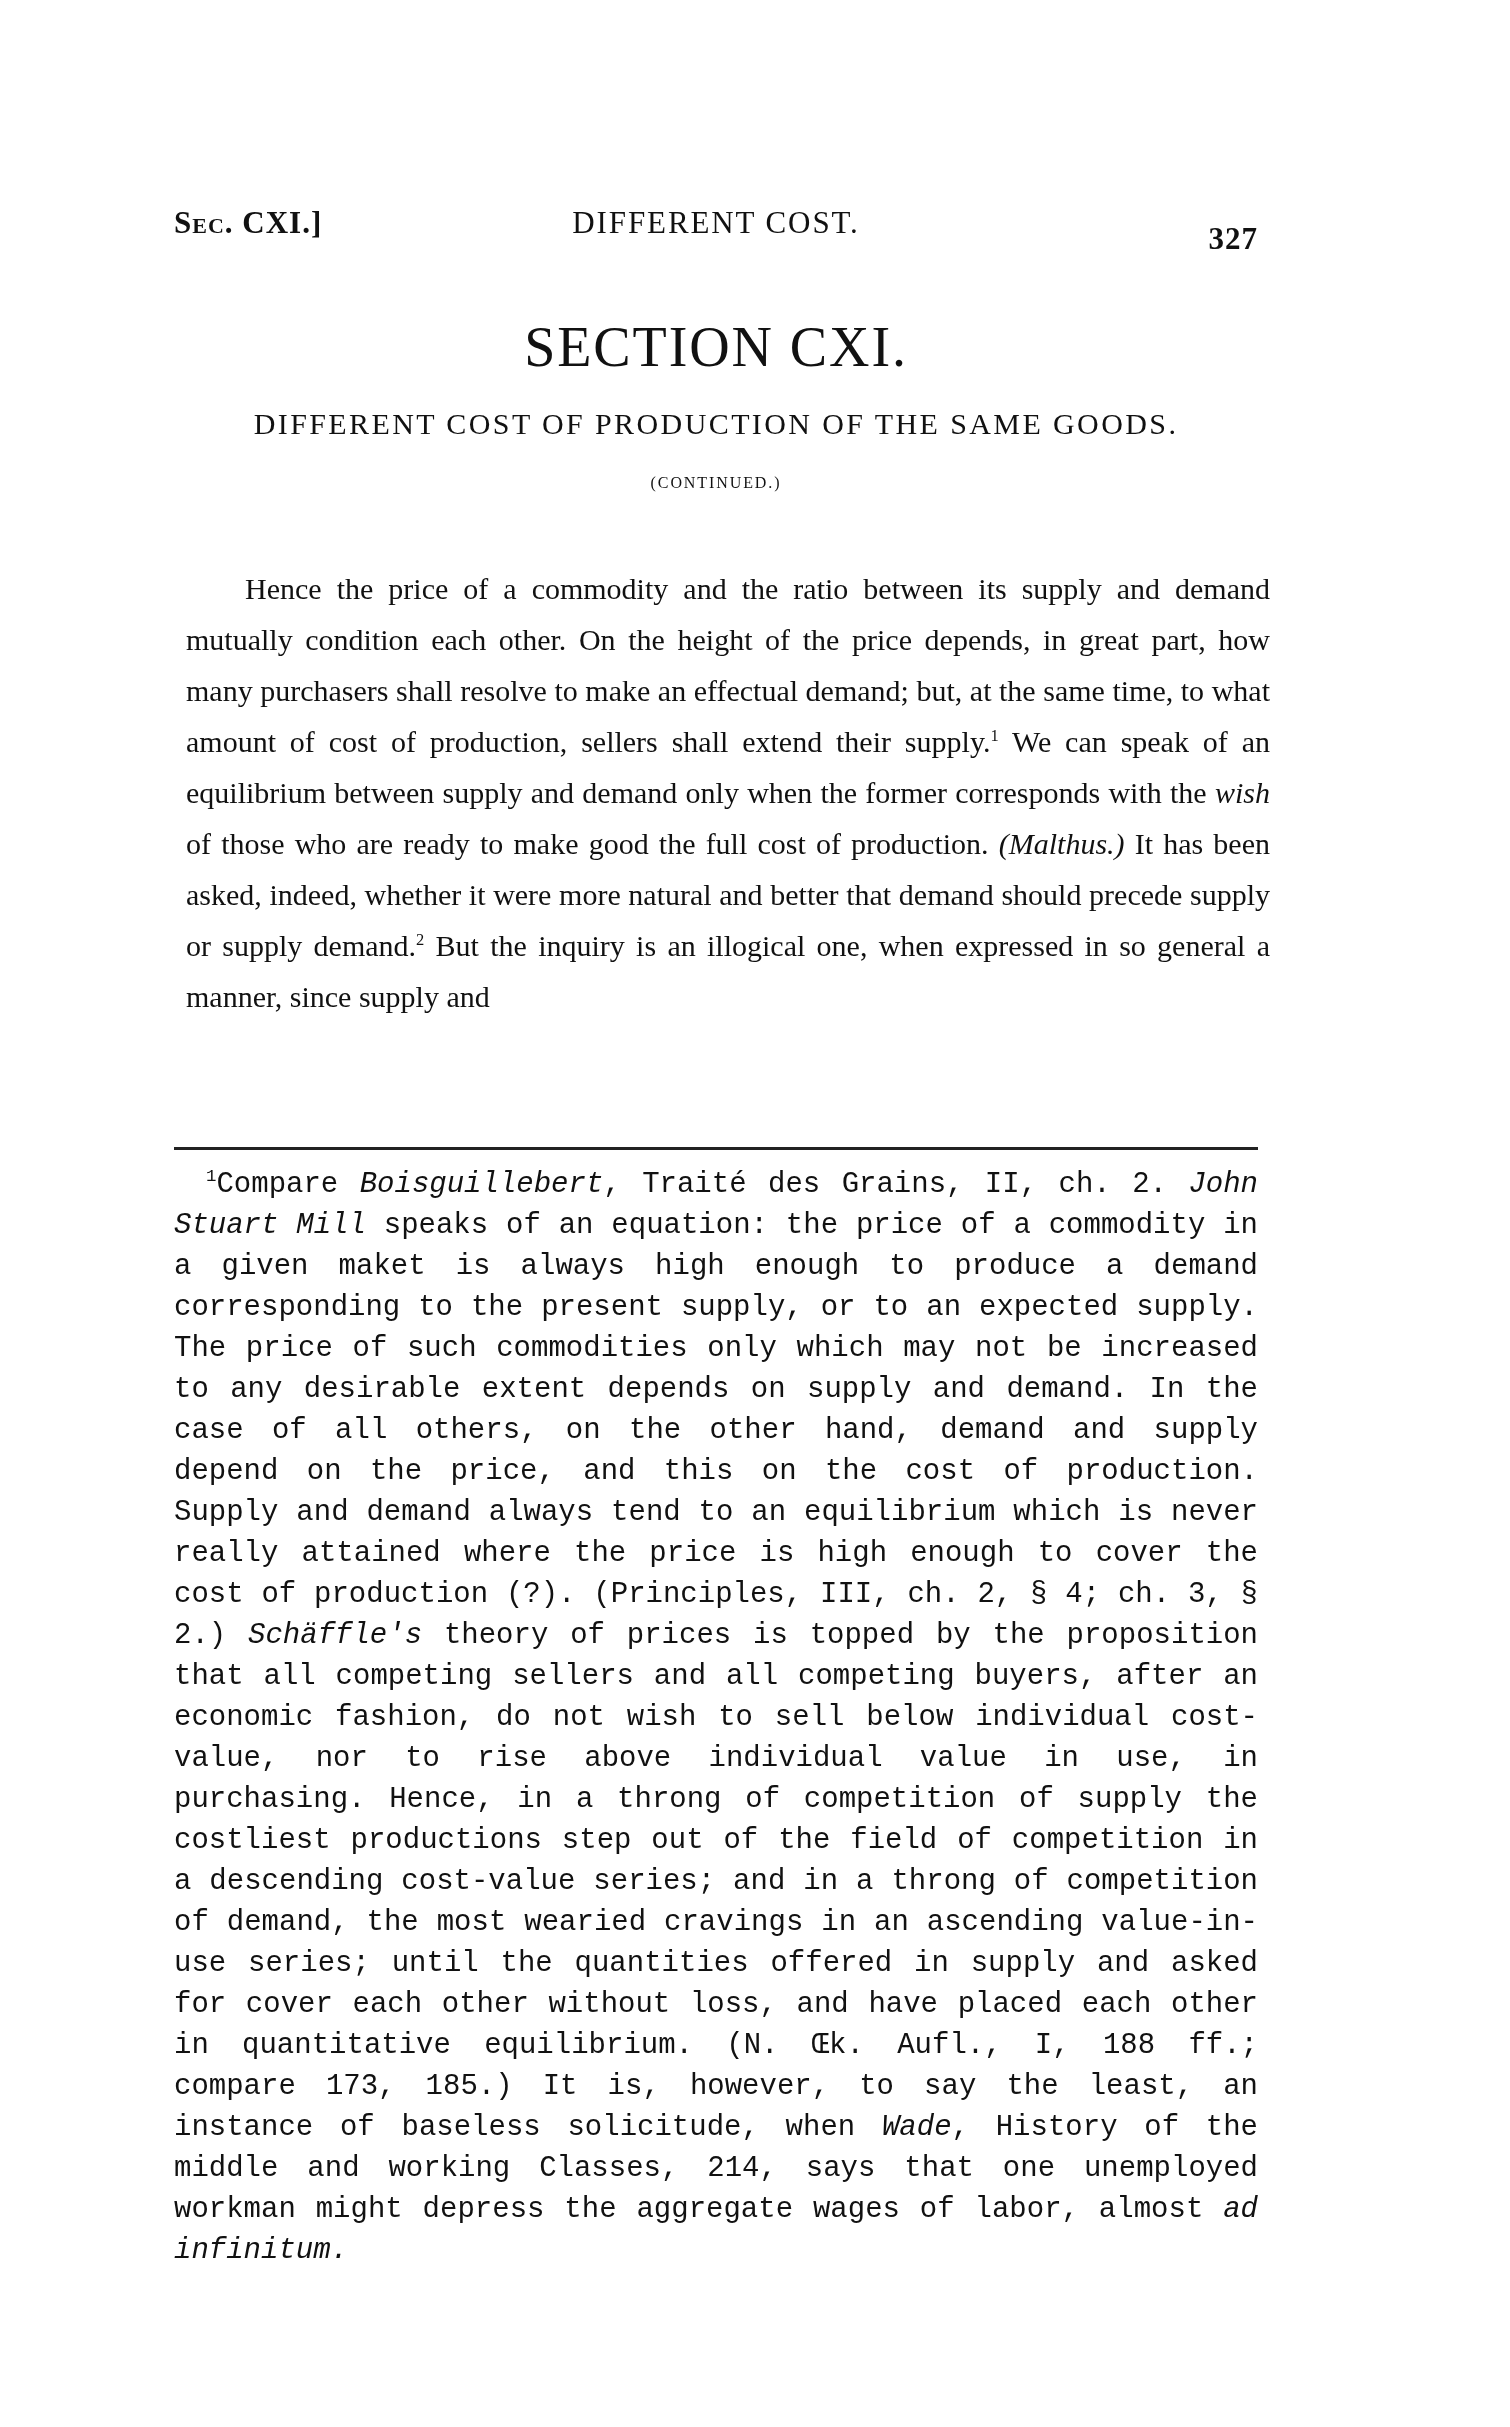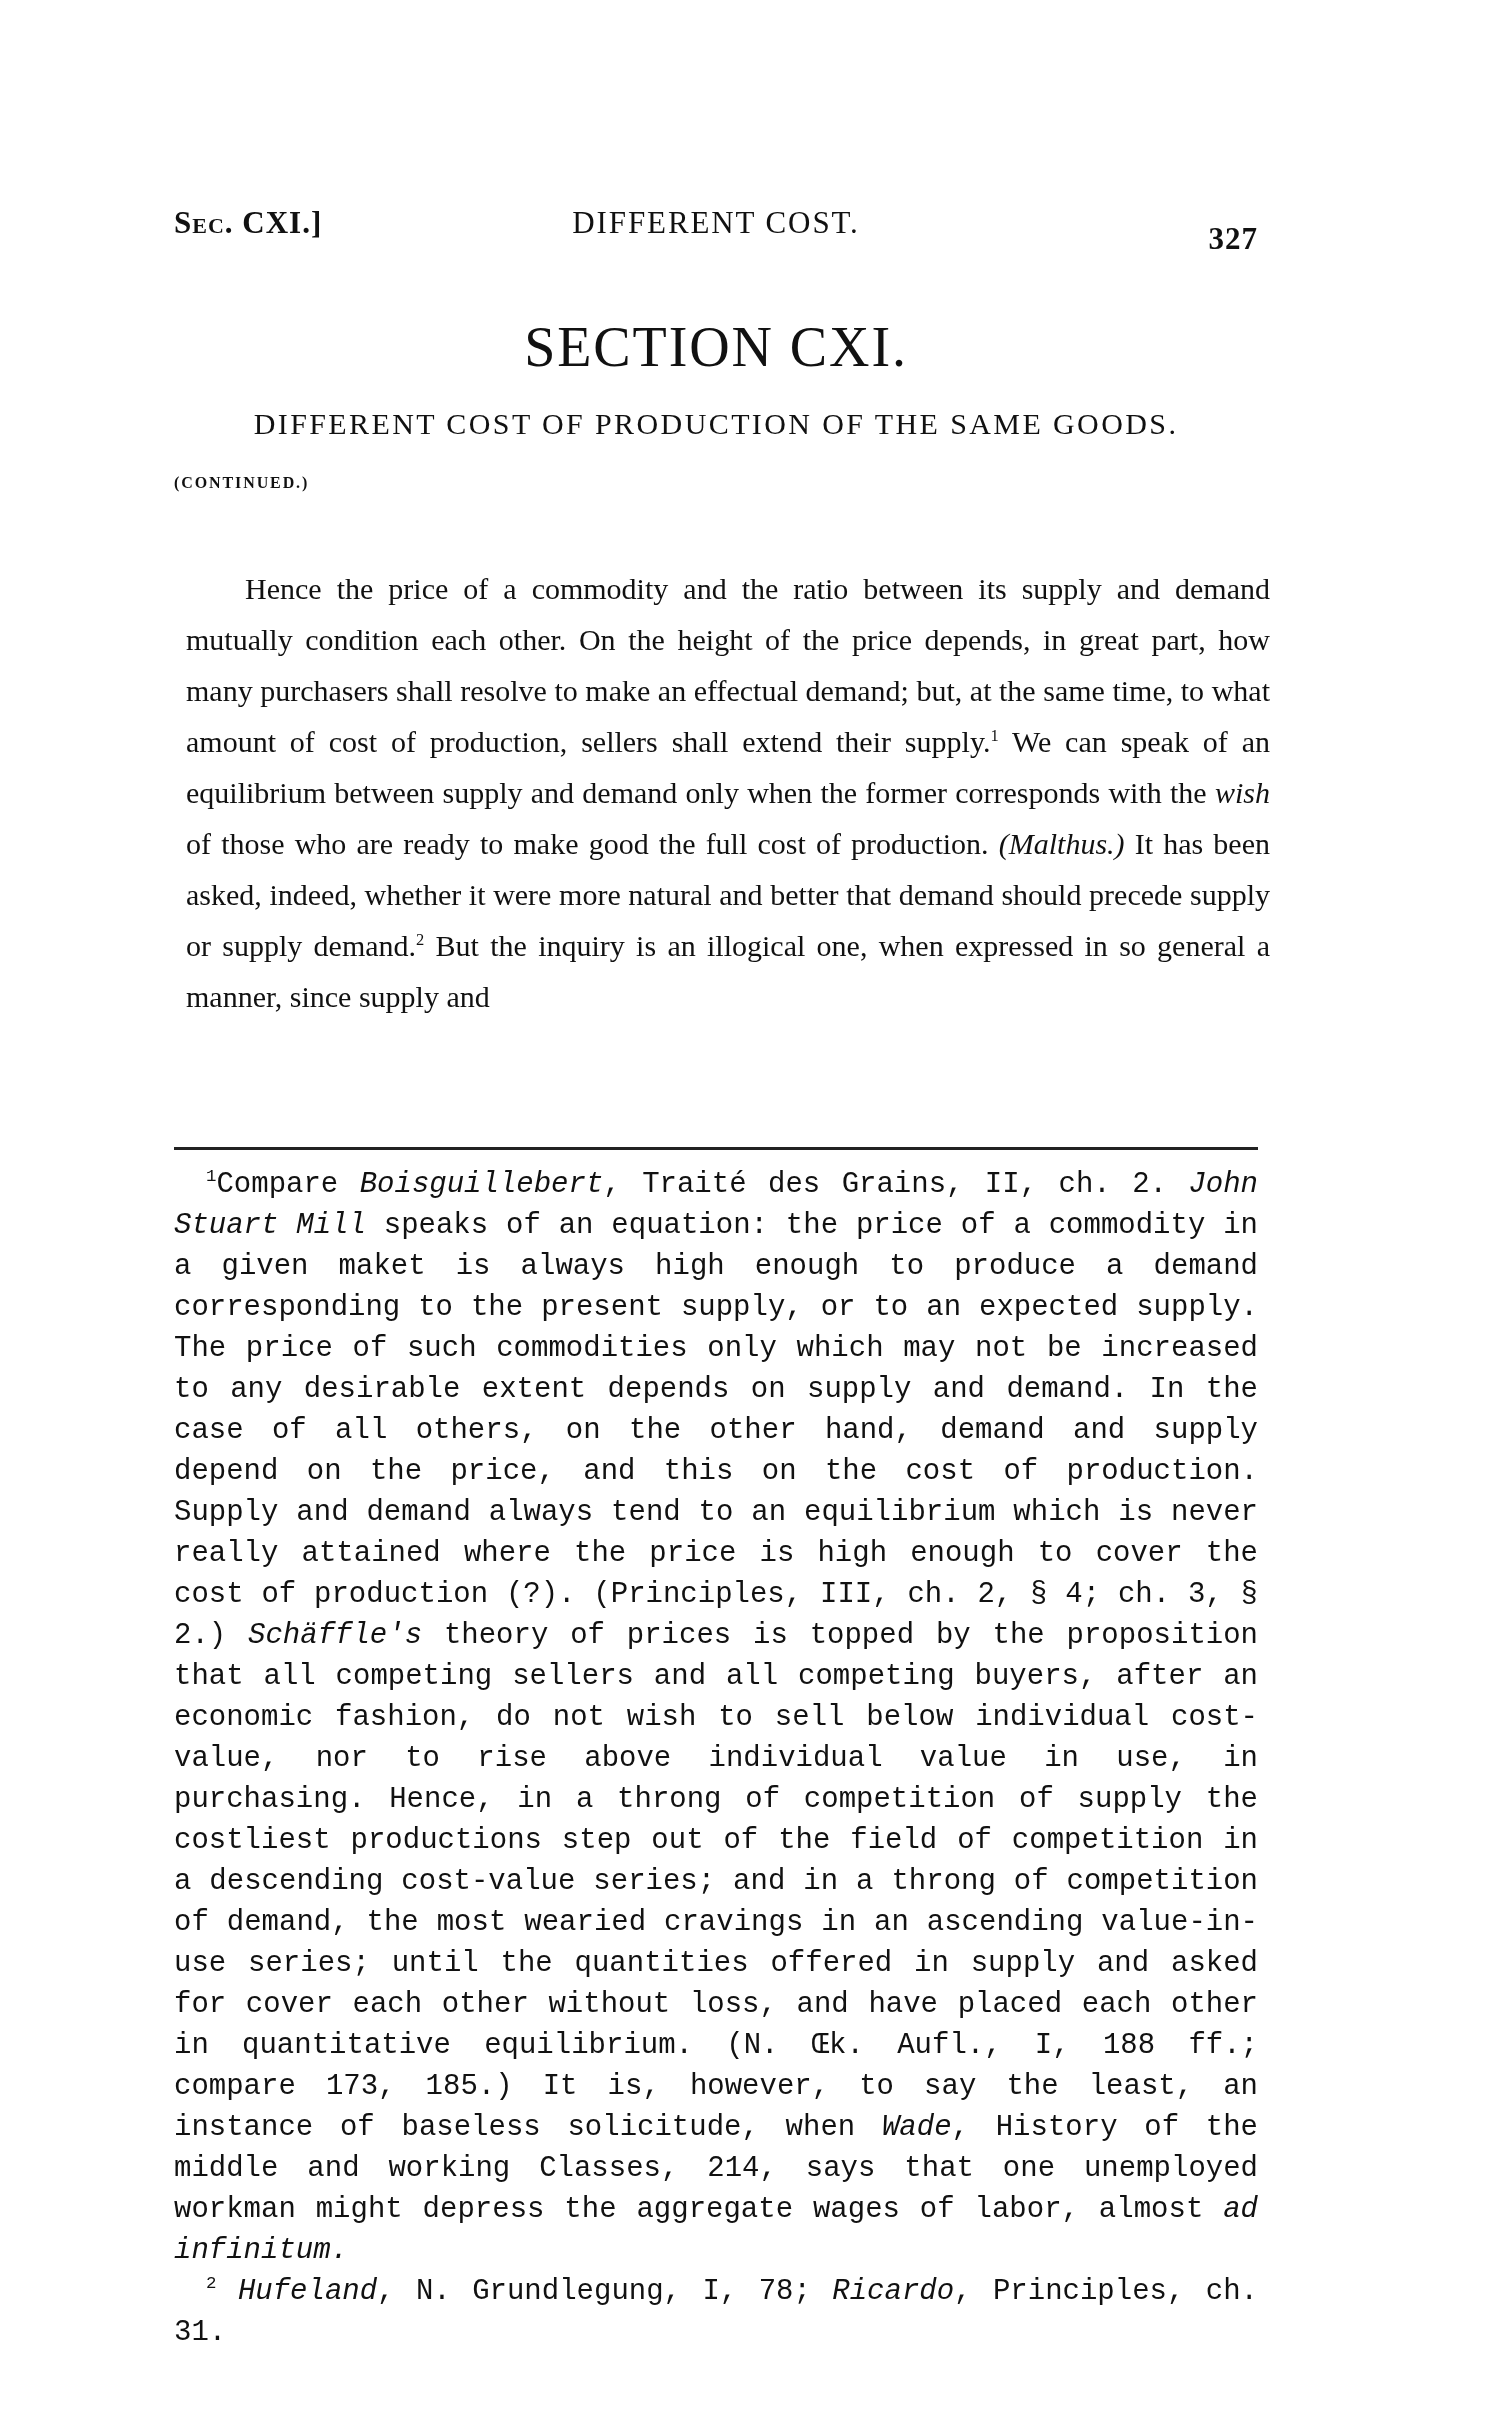--- a/index.html
+++ b/index.html
@@ -73,25 +73,24 @@
       text-align: center;
       font-size: 30px;
       line-height: 40px;
       letter-spacing: 2.4px;
     }
     .continued {
       position: absolute;
       top: 472px;
       left: 0;
       width: 1084px;
-      text-align: left;
+      text-align: center;
       font-size: 16px;
       line-height: 21px;
       letter-spacing: 1.9px;
-      font-weight: bold;
     }
     .body-text {
       position: absolute;
       top: 533px;
       left: 12px;
       width: 1084px;
       font-size: 30px;
       line-height: 51px;
       text-align: justify;
       text-indent: 59px;
@@ -145,17 +144,16 @@
   <div class="section-title">SECTION CXI.</div>
   <div class="section-subtitle">DIFFERENT COST OF PRODUCTION OF THE SAME GOODS.</div>
   <div class="continued">(CONTINUED.)</div>
 
   <p class="body-text"><span>Hence the price of a commodity and the ratio between its supply and demand mutually condition each other.  On the height of the price depends, in great part, how many pur­chasers shall resolve to make an effectual demand; but, at the same time, to what amount of cost of production, sellers shall extend their supply.</span><sup>1</sup><span>  We can speak of an equilibrium between supply and demand only when the former corresponds with the </span><i>wish</i><span> of those who are ready to make good the full cost of production.  </span><i>(Malthus.)</i><span>  It has been asked, indeed, whether it were more natural and better that demand should precede supply or supply demand.</span><sup>2</sup><span>  But the inquiry is an illogical one, when expressed in so general a manner, since supply and</span></p>
 
   <div class="rule"></div>
 
   <div class="footnotes">
     <p class="fn"><span class="num">1</span><span>Compare </span><i>Boisguillebert</i><span>, Traité des Grains, II, ch. 2.  </span><i>John Stuart Mill</i><span> speaks of an equation: the price of a commodity in a given maket is always high enough to produce a demand corresponding to the present supply, or to an expected supply.  The price of such commodities only which may not be increased to any desirable extent depends on supply and demand.  In the case of all others, on the other hand, demand and supply depend on the price, and this on the cost of production.  Supply and demand always tend to an equilibrium which is never really attained where the price is high enough to cover the cost of production (?).  (Principles, III, ch. 2, § 4; ch. 3, § 2.)  </span><i>Schäffle's</i><span> theory of prices is topped by the proposition that all com­peting sellers and all competing buyers, after an economic fashion, do not wish to sell below individual cost-value, nor to rise above individual value in use, in purchasing.  Hence, in a throng of competition of supply the cost­liest productions step out of the field of competition in a descending cost-value series; and in a throng of competition of demand, the most wearied cravings in an ascending value-in-use series; until the quantities offered in supply and asked for cover each other without loss, and have placed each other in quantitative equilibrium.  (N. Œk. Aufl., I, 188 ff.; compare 173, 185.)  It is, however, to say the least, an instance of baseless solicitude, when </span><i>Wade</i><span>, History of the middle and working Classes, 214, says that one un­employed workman might depress the aggregate wages of labor, almost </span><i>ad infinitum.</i></p>
-    <p class="fn"><span class="num">2</span> <i>Hufeland</i><span>, N. Grundlegung, I, 78; </span><i>Ricardo</i><span>, Principles, ch. 31.</span></p>
   </div>
 
 </div>
 
 
 </body></html>

